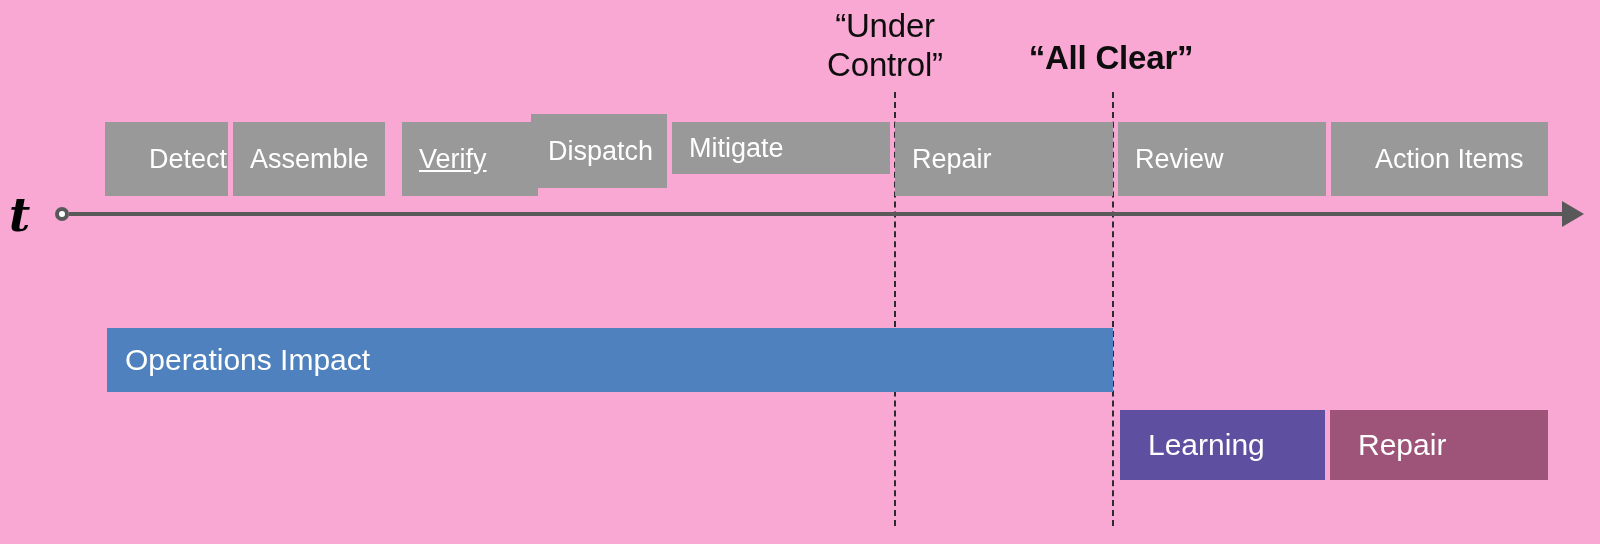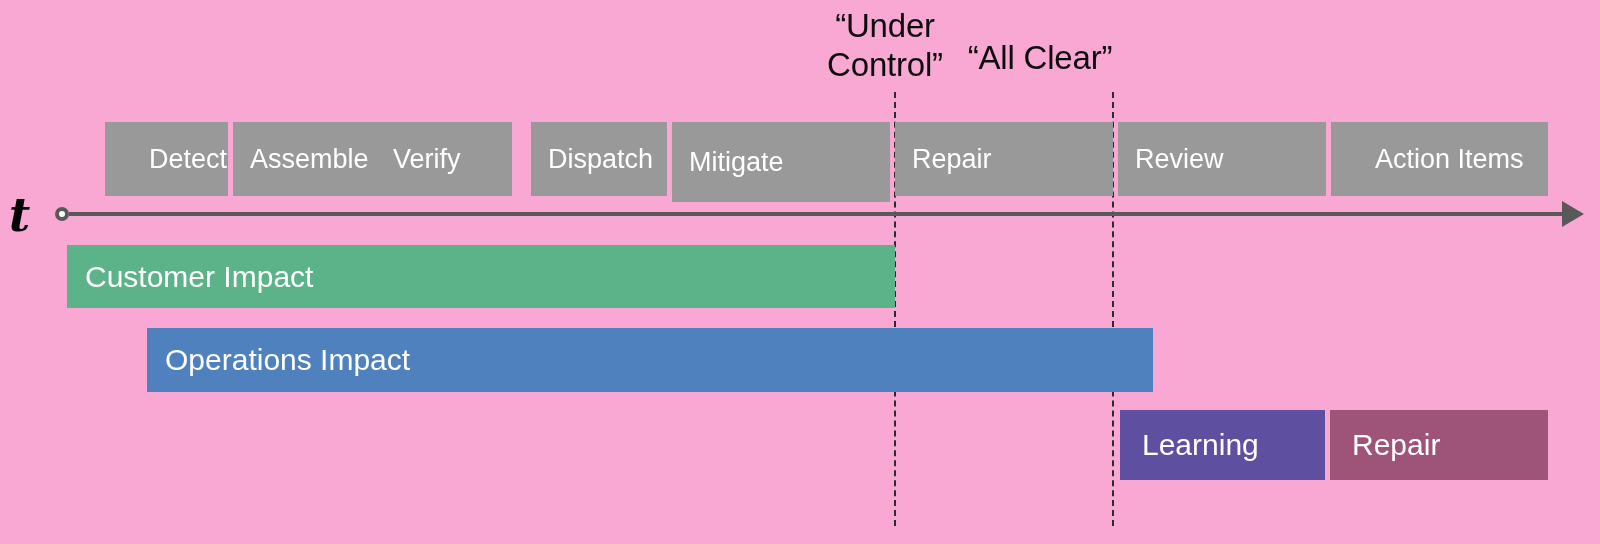--- a/index.html
+++ b/index.html
@@ -94,74 +94,71 @@
     box-sizing: border-box;
     color: #ffffff;
     font-size: 30px;
     line-height: 1;
     font-family: "Liberation Sans", sans-serif;
   }
   .followup-bar {
     position: absolute;
     display: flex;
     align-items: center;
-    padding-left: 22px;
+    padding-left: 28px;
     box-sizing: border-box;
     color: #ffffff;
     font-size: 30px;
     line-height: 1;
     font-family: "Liberation Sans", sans-serif;
   }
 </style>
 </head>
 <body>
 
 <div id="canvas">
 
   <div class="milestone-label" style="left:775px; top:6px; width:220px;">“Under
 Control”</div>
-  <div class="milestone-label" style="left:915px; top:38px; width:250px;">“All Clear”</div>
+  <div class="milestone-label" style="left:986px; top:38px; width:250px;font-weight:bold;">“All Clear”</div>
 
   <div class="milestone-line" style="left:894px; top:92px; height:434px;"></div>
   <div class="milestone-line" style="left:1112px; top:92px; height:434px;"></div>
 
   <div class="phase-box" style="left:105px; top:122px; width:123px; height:74px;padding-left:44px;">
     <span>Detect</span>
   </div>
   <div class="phase-box" style="left:233px; top:122px; width:152px; height:74px;">
     <span>Assemble</span>
   </div>
-  <div class="phase-box" style="left:376px; top:122px; width:136px; height:74px;">
+  <div class="phase-box" style="left:402px; top:122px; width:136px; height:74px;text-decoration:underline;">
     <span>Verify</span>
   </div>
-  <div class="phase-box" style="left:531px; top:122px; width:136px; height:74px;">
+  <div class="phase-box" style="left:531px; top:114px; width:136px; height:74px;">
     <span>Dispatch</span>
   </div>
-  <div class="phase-box" style="left:672px; top:122px; width:218px; height:80px;">
+  <div class="phase-box" style="left:672px; top:122px; width:218px; height:52px;">
     <span>Mitigate</span>
   </div>
   <div class="phase-box" style="left:895px; top:122px; width:218px; height:74px;">
     <span>Repair</span>
   </div>
   <div class="phase-box" style="left:1118px; top:122px; width:208px; height:74px;">
     <span>Review</span>
   </div>
   <div class="phase-box" style="left:1331px; top:122px; width:217px; height:74px;padding-left:44px;">
     <span>Action Items</span>
   </div>
 
   <div class="axis-symbol" style="left:9px; top:192px;">t</div>
   <div class="axis-start-dot" style="left:55px; top:207px;"></div>
   <div class="axis-line" style="left:69px; top:212px; width:1508px;"></div>
   <div class="axis-arrow" style="left:1562px; top:201px;"></div>
 
-  <div class="impact-bar" style="left:67px; top:245px; width:828px; height:63px; background:#5CB38A;">
-    <span>Customer Impact</span>
-  </div>
-  <div class="impact-bar" style="left:107px; top:328px; width:1006px; height:64px; background:#4E81BD;margin-left:40px;">
+  <div class="impact-bar" style="left:107px; top:328px; width:1006px; height:64px; background:#4E81BD;">
     <span>Operations Impact</span>
   </div>
 
   <div class="followup-bar" style="left:1120px; top:410px; width:205px; height:70px; background:#5F4FA0;">
     <span>Learning</span>
   </div>
   <div class="followup-bar" style="left:1330px; top:410px; width:218px; height:70px; background:#9E5479;">
     <span>Repair</span>
   </div>
 

